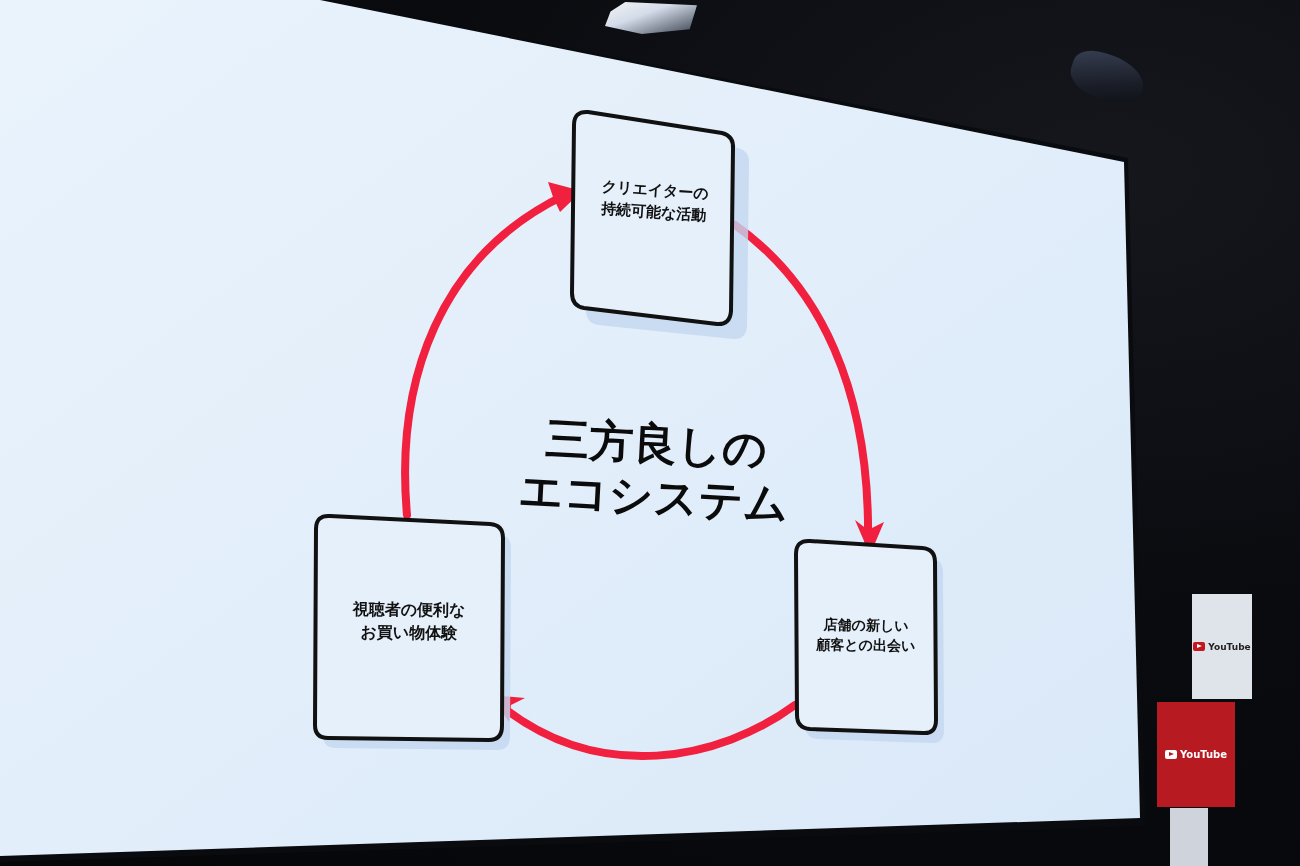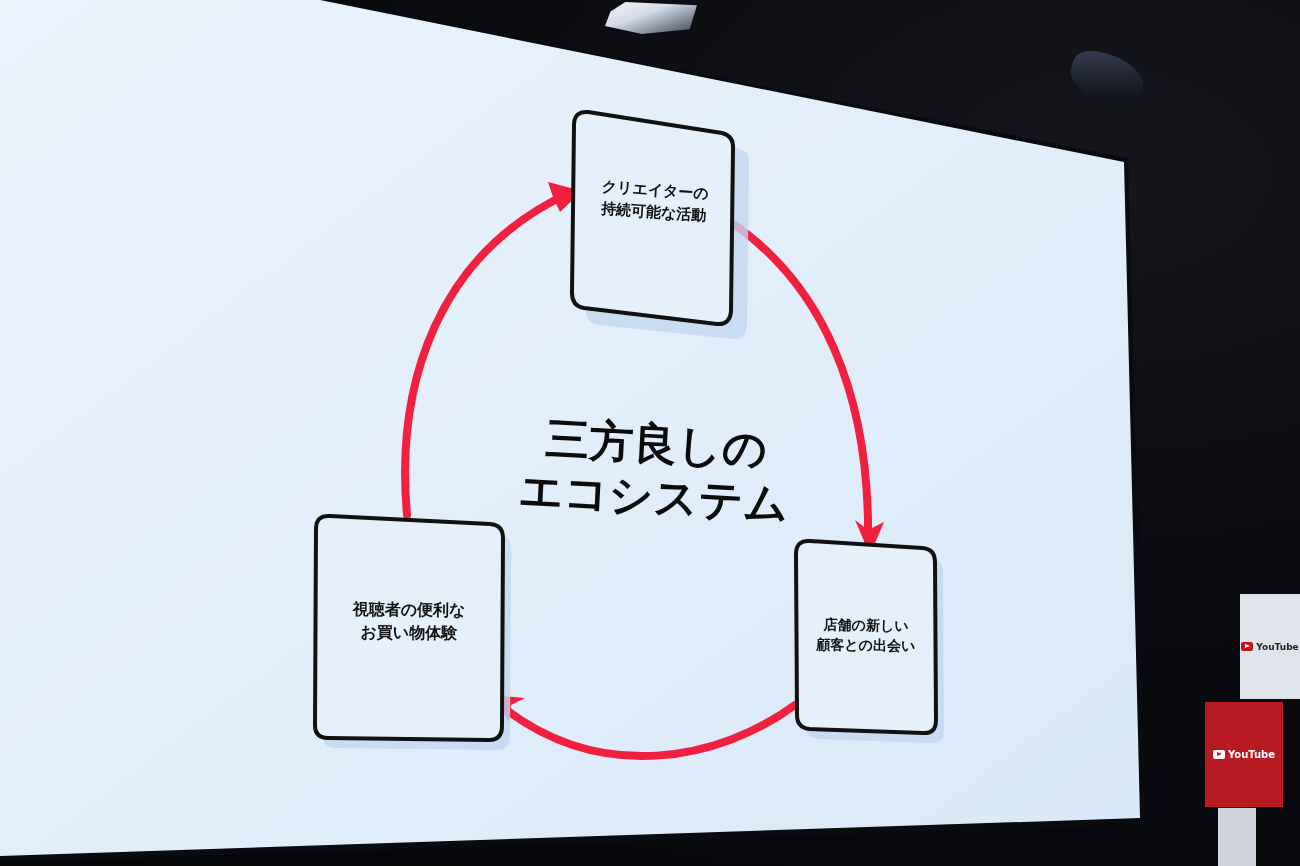--- a/index.html
+++ b/index.html
@@ -15,21 +15,21 @@
     background:linear-gradient(160deg,#ffffff 0%, #dfe7f5 40%, #3a4150 100%);
     clip-path:polygon(6% 30%, 22% 0%, 100% 10%, 92% 85%, 40% 100%, 0% 75%);
     opacity:.95;
   }
   .lamp {
     position:absolute; left:1070px; top:55px; width:75px; height:45px;
     background:linear-gradient(160deg,#3a4257 0%, #1a1e28 60%, #0c0e12 100%);
     border-radius:40% 60% 50% 50%;
     transform:rotate(18deg);
   }
-  .signs { position:absolute; left:1200px; top:590px; width:100px; height:276px; }
+  .signs { position:absolute; left:1152px; top:590px; width:100px; height:276px; }
   .sign-white {
     position:absolute; left:40px; top:4px; width:60px; height:105px;
     background:#dfe3ea; display:flex; align-items:center; justify-content:center;
     font-size:9px; color:#222; font-weight:bold; gap:3px;
   }
   .sign-red {
     position:absolute; left:5px; top:112px; width:78px; height:105px;
     background:#b81a22; display:flex; align-items:center; justify-content:center;
     font-size:10px; color:#fff; font-weight:bold; gap:3px;
   }

